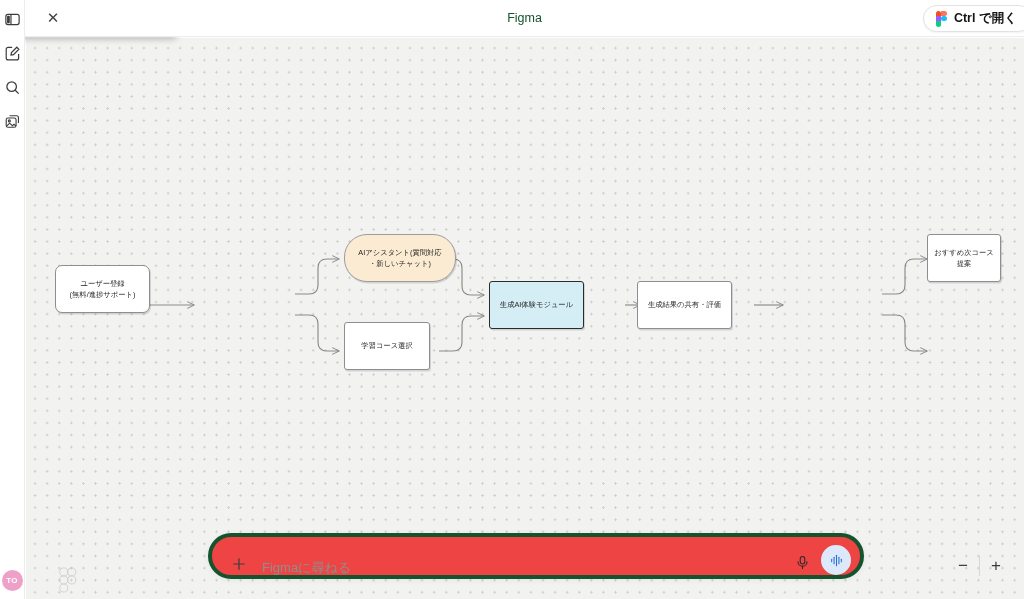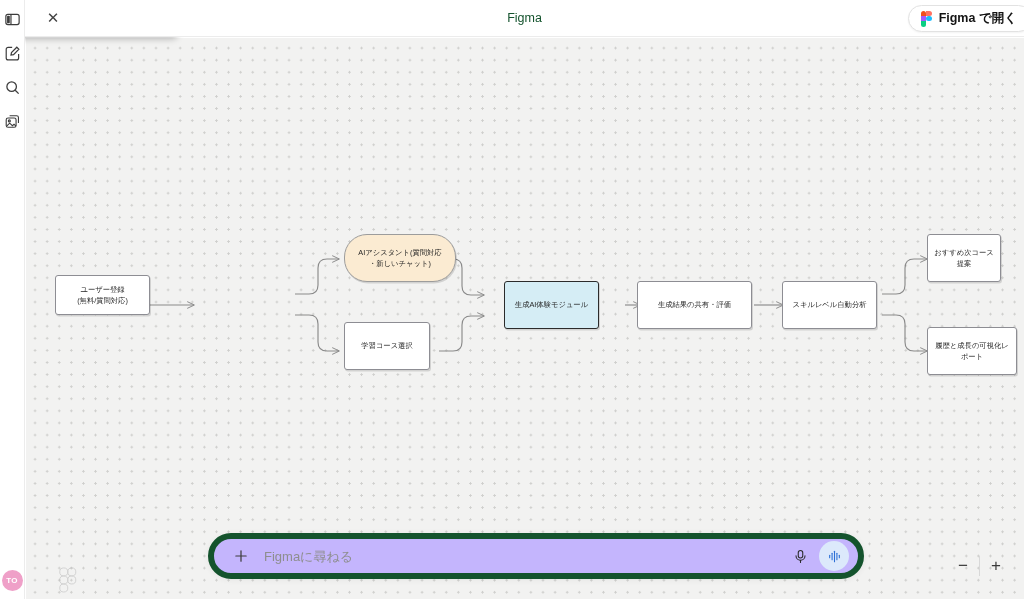--- a/index.html
+++ b/index.html
@@ -109,22 +109,22 @@
     opacity: .55;
   }
 
   
   .prompt-wrap {
     position: absolute; left: 208px; bottom: 20px; width: 656px; height: 46px;
     z-index: 25;
   }
   .prompt-bar {
     width: 100%; height: 100%;
-    background: #c4b5fd; border: 6px solid #14532d; border-radius: 23px;
-    display: flex; align-items: center; padding: 0 9px 0 16px;
+    background: #ef4444; border: 4px solid #14532d; border-radius: 23px;
+    display: flex; align-items: flex-end; padding: 0 9px 0 16px;
     box-shadow: 0 1px 6px rgba(0,0,0,.06);
   }
   .plus-icon {
     width: 22px; height: 22px; display: flex; align-items: center; justify-content: center;
     color: #444; cursor: pointer; flex: 0 0 auto;
   }
   .prompt-input {
     flex: 1; border: none; outline: none; background: transparent;
     font-family: inherit; font-size: 13px; color: #1f1f1f; padding-left: 12px;
   }
@@ -205,21 +205,21 @@
     <div class="close-btn">✕</div>
     <div class="topbar-title">Figma</div>
     <div class="open-figma-btn">
       <span class="figma-logo">
         <i class="fl-a"></i>
           <i class="fl-b"></i>
           <i class="fl-c"></i>
           <i class="fl-d"></i>
           <i class="fl-e"></i>
       </span>
-      <span>Figma で開く</span>
+      <span>Ctrl で開く</span>
     </div>
   </div>
 
   <div class="canvas">
 
     <svg class="flow-svg" viewBox="0 0 998 561" preserveAspectRatio="none">
       <defs>
         <marker id="ah" viewBox="0 0 10 10" refX="8.5" refY="5" markerWidth="7" markerHeight="7" orient="auto-start-reverse">
           <path d="M 0.5 1 L 9 5 L 0.5 9" fill="none" stroke="#8a8a8a" stroke-width="1.2" stroke-linecap="round" stroke-linejoin="round"></path>
         </marker>
@@ -239,61 +239,52 @@
         <path d="M599 267 L614 267"></path>
 
         <path d="M728 267 L757 267"></path>
 
         <path d="M856 256 L870 256 Q879 256 879 247 L879 230 Q879 221 888 221 L901 221"></path>
 
         <path d="M856 277 L870 277 Q879 277 879 286 L879 304 Q879 313 888 313 L901 313"></path>
       </g>
     </svg>
 
-    <div class="node" style="left:29px; top:237px; width:95px; height:40px;">
+    <div class="node" style="left:29px; top:227px; width:95px; height:48px;border-radius:7px;">
       <span>
         <span>ユーザー登録</span><br>
-        <span>(無料/質問対応)</span>
+        <span>(無料/進捗サポート)</span>
       </span>
     </div>
 
 
     <div class="node accent-orange" style="left:318px; top:196px; width:112px; height:48px;border-radius:23px;">
       <span>
         <span>AIアシスタント(質問対応</span><br>
         <span>・新しいチャット)</span>
       </span>
     </div>
 
     <div class="node" style="left:318px; top:284px; width:86px; height:48px;">
       <span>学習コース選択</span>
     </div>
 
-    <div class="node accent-blue" style="left:463px; top:243px; width:95px; height:48px;margin-left:15px;">
+    <div class="node accent-blue" style="left:463px; top:243px; width:95px; height:48px;">
       <span>生成AI体験モジュール</span>
     </div>
 
-    <div class="node" style="left:611px; top:243px; width:115px; height:48px;">
+    <div class="node" style="left:611px; top:243px; width:95px; height:48px;">
       <span>生成結果の共有・評価</span>
     </div>
 
-    <div class="node" style="left:756px; top:243px; width:95px; height:48px;">
-      <span>スキルレベル自動分析</span>
-    </div>
 
     <div class="node" style="left:901px; top:196px; width:74px; height:48px;">
       <span>おすすめ次コース提案</span>
     </div>
 
-    <div class="node" style="left:901px; top:289px; width:90px; height:48px;">
-      <span>
-        <span>履歴と成長の可視化レ</span><br>
-        <span>ポート</span>
-      </span>
-    </div>
 
     <svg class="watermark" viewBox="0 0 24 34" fill="none" stroke="#b4b4b4" stroke-width="1.2">
       <rect x="1.2" y="1.2" width="10.5" height="10.5" rx="5.25"></rect>
       <rect x="11.7" y="1.2" width="10.5" height="10.5" rx="5.25"></rect>
       <rect x="1.2" y="11.7" width="10.5" height="10.5" rx="5.25"></rect>
       <rect x="11.7" y="11.7" width="10.5" height="10.5" rx="5.25"></rect>
       <rect x="1.2" y="22.2" width="10.5" height="10.5" rx="5.25"></rect>
     </svg>
   </div>
 

